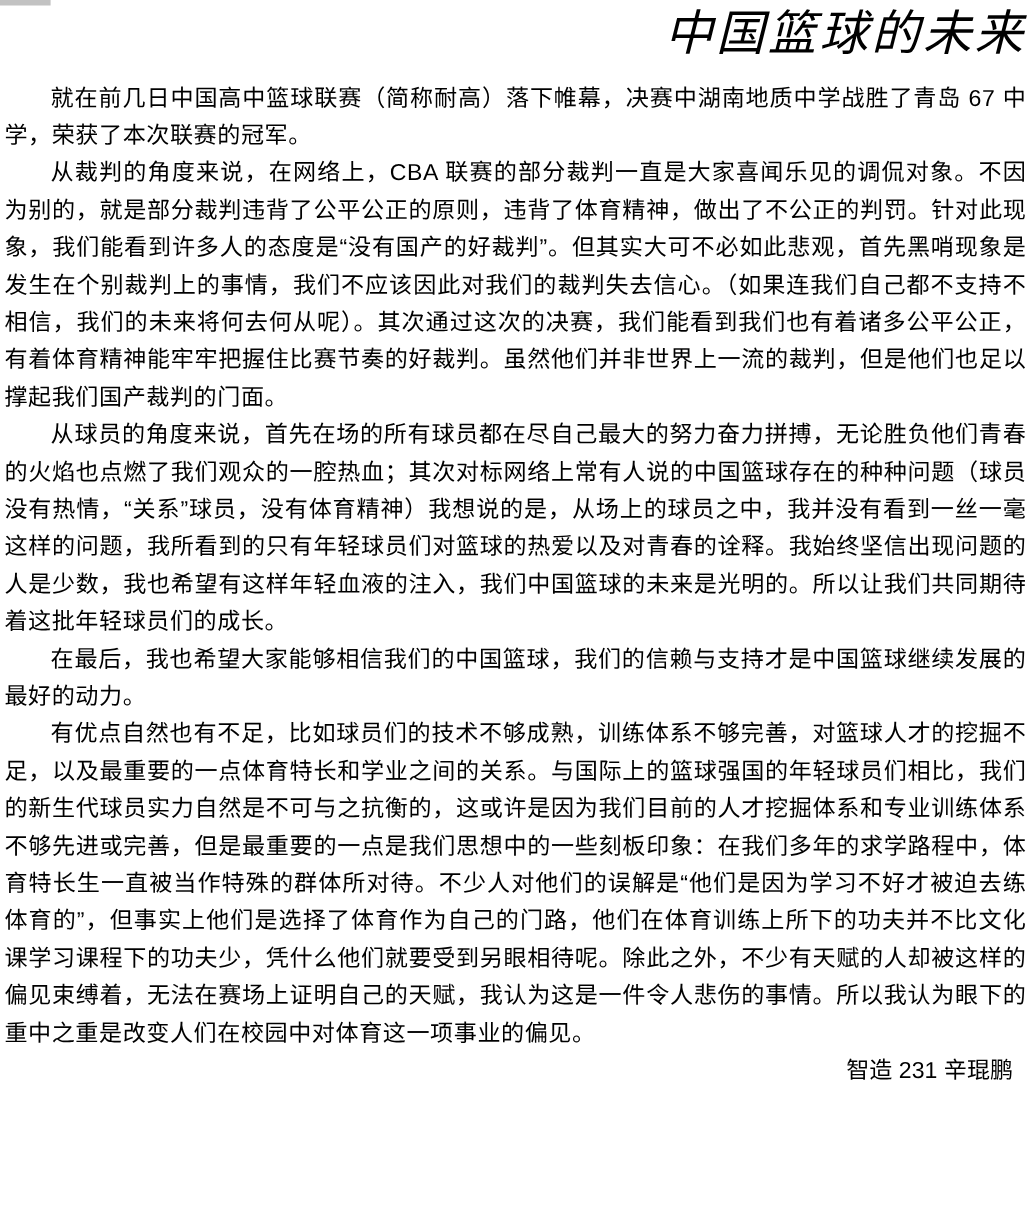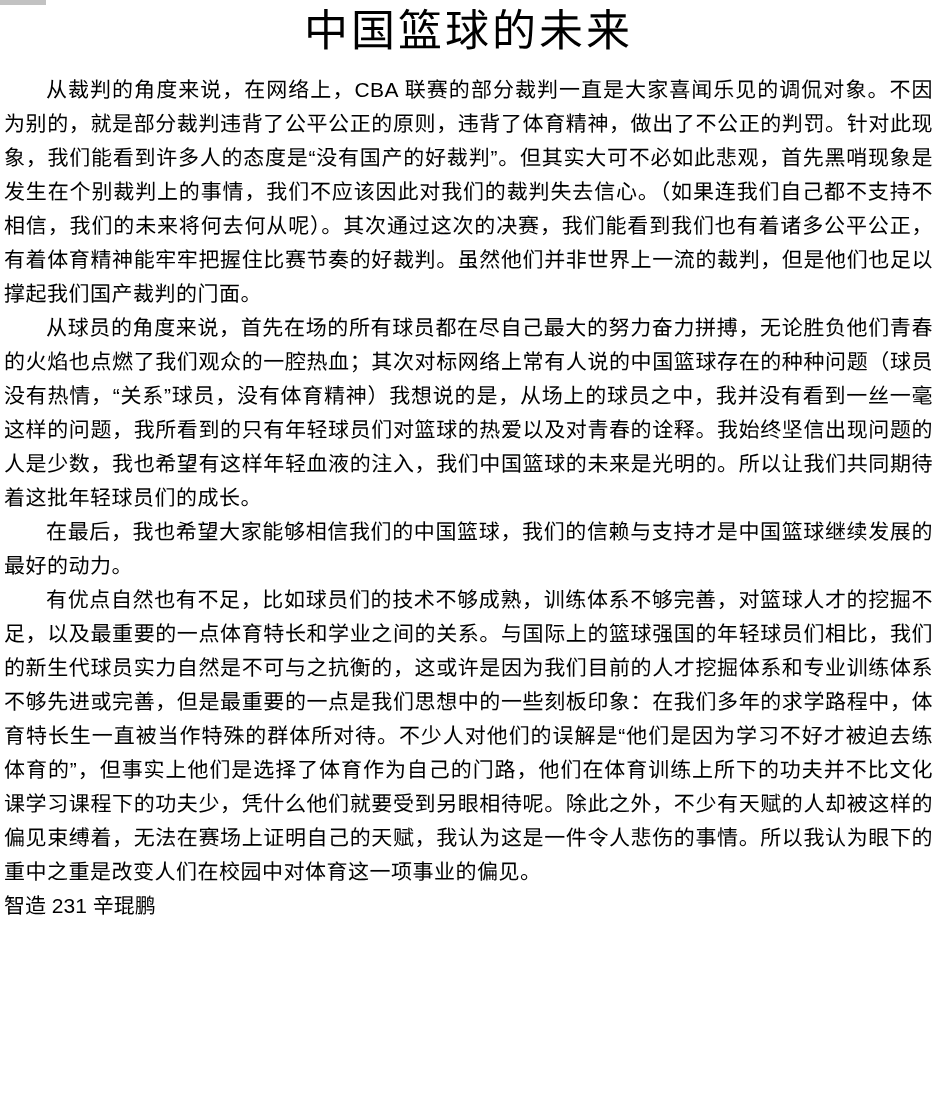--- a/index.html
+++ b/index.html
@@ -25,52 +25,55 @@
   .artifact-bar {
     position: absolute;
     left: 0;
     top: 0;
     width: 46px;
     height: 5px;
     background: #c2c2c2;
   }
   h1.doc-title {
     margin: 6px 0 18px 0;
-    text-align: center;
+    text-align: right;
     font-size: 44px;
     line-height: 49px;
     font-weight: 400;
     letter-spacing: 3px;
     white-space: nowrap;
+    font-style: italic;
   }
   p.para {
     margin: 0;
     font-size: 21px;
     line-height: 34px;
     text-align: justify;
     text-justify: inter-ideograph;
     text-indent: 2em;
     word-break: break-all;
     letter-spacing: 0.5px;
   }
   .signature {
     margin: 0;
     padding-right: 12px;
     font-size: 21px;
     line-height: 34px;
+    text-align: right;
   }
 </style>
 </head>
 <body>
 
 <div class="page">
   <div class="artifact-bar"></div>
 
   <h1 class="doc-title">中国篮球的未来</h1>
 
+  <p class="para">就在前几日中国高中篮球联赛（简称耐高）落下帷幕，决赛中湖南地质中学战胜了青岛 67 中学，荣获了本次联赛的冠军。</p>
 
 
   <p class="para">从裁判的角度来说，在网络上，CBA 联赛的部分裁判一直是大家喜闻乐见的调侃对象。不因为别的，就是部分裁判违背了公平公正的原则，违背了体育精神，做出了不公正的判罚。针对此现象，我们能看到许多人的态度是“没有国产的好裁判”。但其实大可不必如此悲观，首先黑哨现象是发生在个别裁判上的事情，我们不应该因此对我们的裁判失去信心。（如果连我们自己都不支持不相信，我们的未来将何去何从呢）。其次通过这次的决赛，我们能看到我们也有着诸多公平公正，有着体育精神能牢牢把握住比赛节奏的好裁判。虽然他们并非世界上一流的裁判，但是他们也足以撑起我们国产裁判的门面。</p>
 
   <p class="para">从球员的角度来说，首先在场的所有球员都在尽自己最大的努力奋力拼搏，无论胜负他们青春的火焰也点燃了我们观众的一腔热血；其次对标网络上常有人说的中国篮球存在的种种问题（球员没有热情，“关系”球员，没有体育精神）我想说的是，从场上的球员之中，我并没有看到一丝一毫这样的问题，我所看到的只有年轻球员们对篮球的热爱以及对青春的诠释。我始终坚信出现问题的人是少数，我也希望有这样年轻血液的注入，我们中国篮球的未来是光明的。所以让我们共同期待着这批年轻球员们的成长。</p>
 
   <p class="para">在最后，我也希望大家能够相信我们的中国篮球，我们的信赖与支持才是中国篮球继续发展的最好的动力。</p>
 
   <p class="para">有优点自然也有不足，比如球员们的技术不够成熟，训练体系不够完善，对篮球人才的挖掘不足，以及最重要的一点体育特长和学业之间的关系。与国际上的篮球强国的年轻球员们相比，我们的新生代球员实力自然是不可与之抗衡的，这或许是因为我们目前的人才挖掘体系和专业训练体系不够先进或完善，但是最重要的一点是我们思想中的一些刻板印象：在我们多年的求学路程中，体育特长生一直被当作特殊的群体所对待。不少人对他们的误解是“他们是因为学习不好才被迫去练体育的”，但事实上他们是选择了体育作为自己的门路，他们在体育训练上所下的功夫并不比文化课学习课程下的功夫少，凭什么他们就要受到另眼相待呢。除此之外，不少有天赋的人却被这样的偏见束缚着，无法在赛场上证明自己的天赋，我认为这是一件令人悲伤的事情。所以我认为眼下的重中之重是改变人们在校园中对体育这一项事业的偏见。</p>
 

